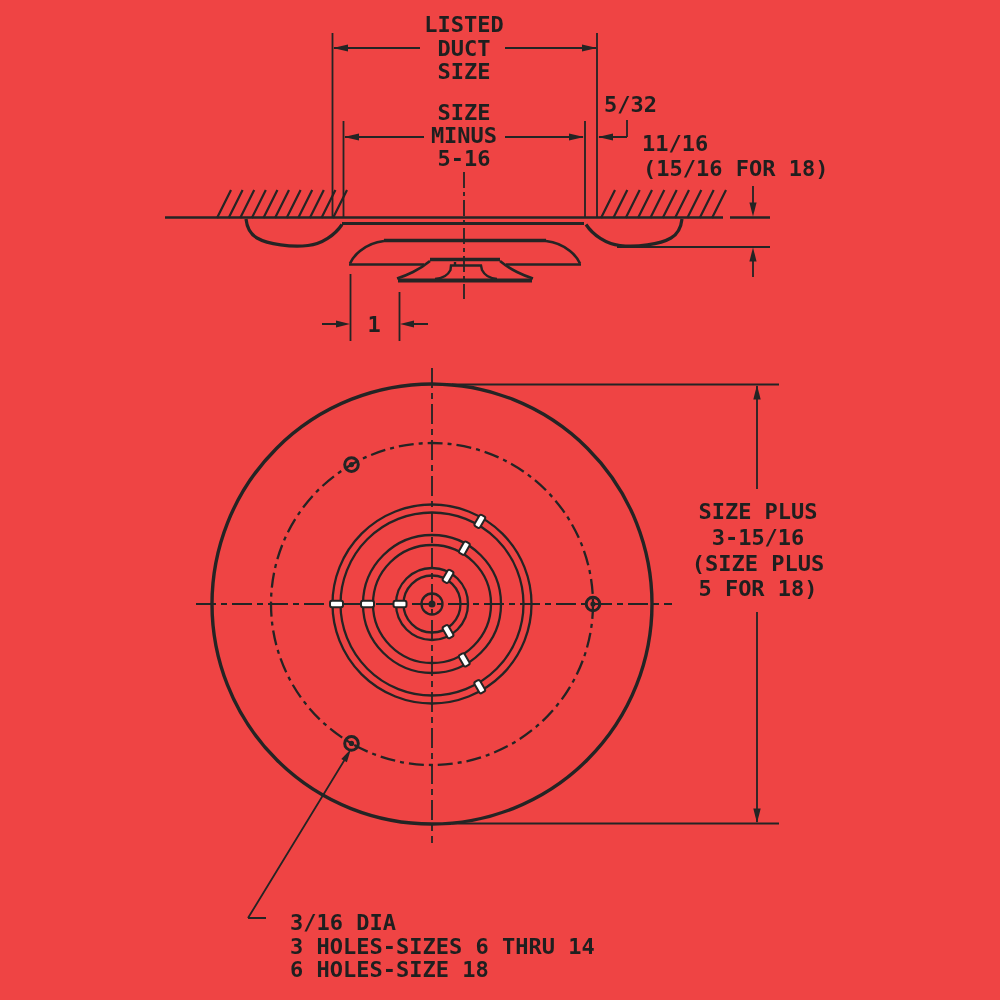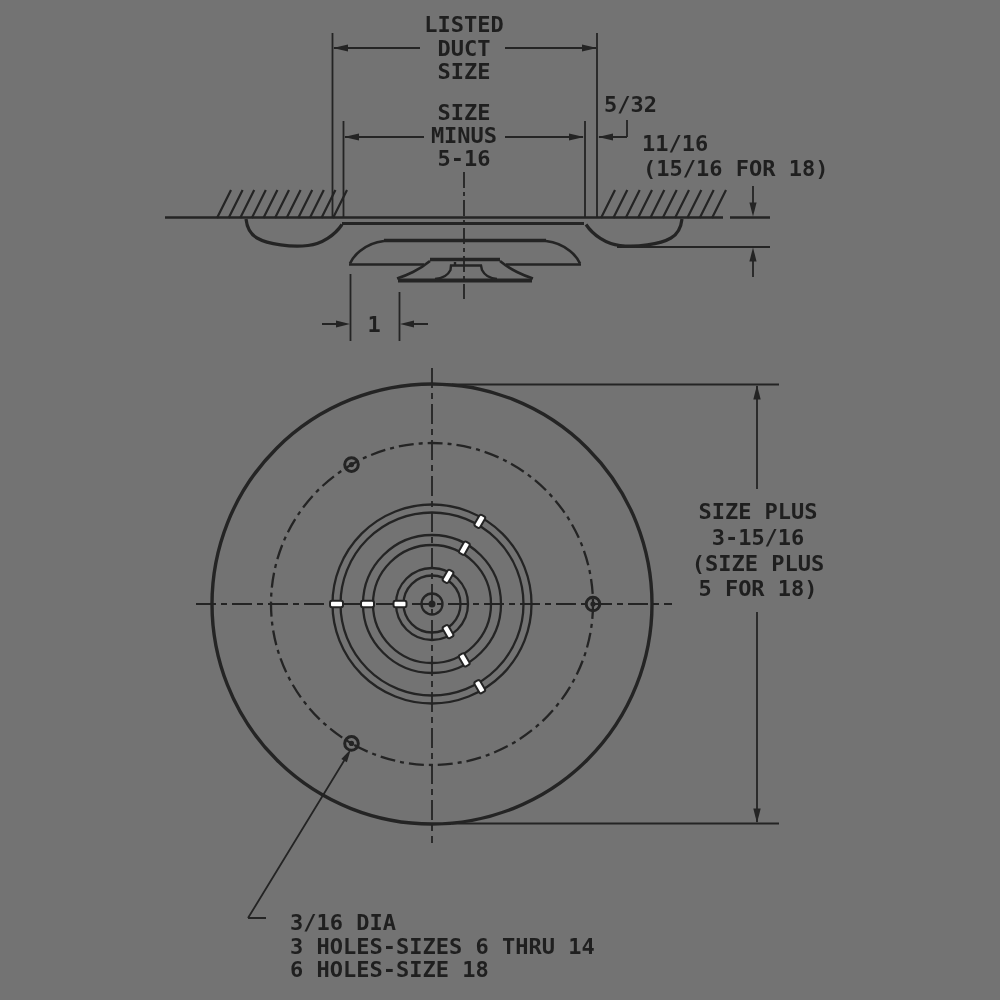--- a/index.html
+++ b/index.html
@@ -1,16 +1,16 @@
 <!DOCTYPE html>
 <html><head>
 <meta charset="utf-8">
 <style>
   html,body{margin:0;padding:0;background:#ffffff;}
-  .stage{position:relative;width:1000px;height:1000px;background:#737373;overflow:hidden;}
+  .stage{position:relative;width:1000px;height:1000px;background:#ef4444;overflow:hidden;}
   svg{position:absolute;left:0;top:0;}
   svg text{
     font-family:"DejaVu Sans Mono","Liberation Mono",monospace;
     font-weight:700;
     font-size:22px;
     fill:#1f1f1f;
   }
   .mid{text-anchor:middle;}
   .ink{stroke:#242424;fill:none;}
   .fill-ink{fill:#242424;stroke:none;}

